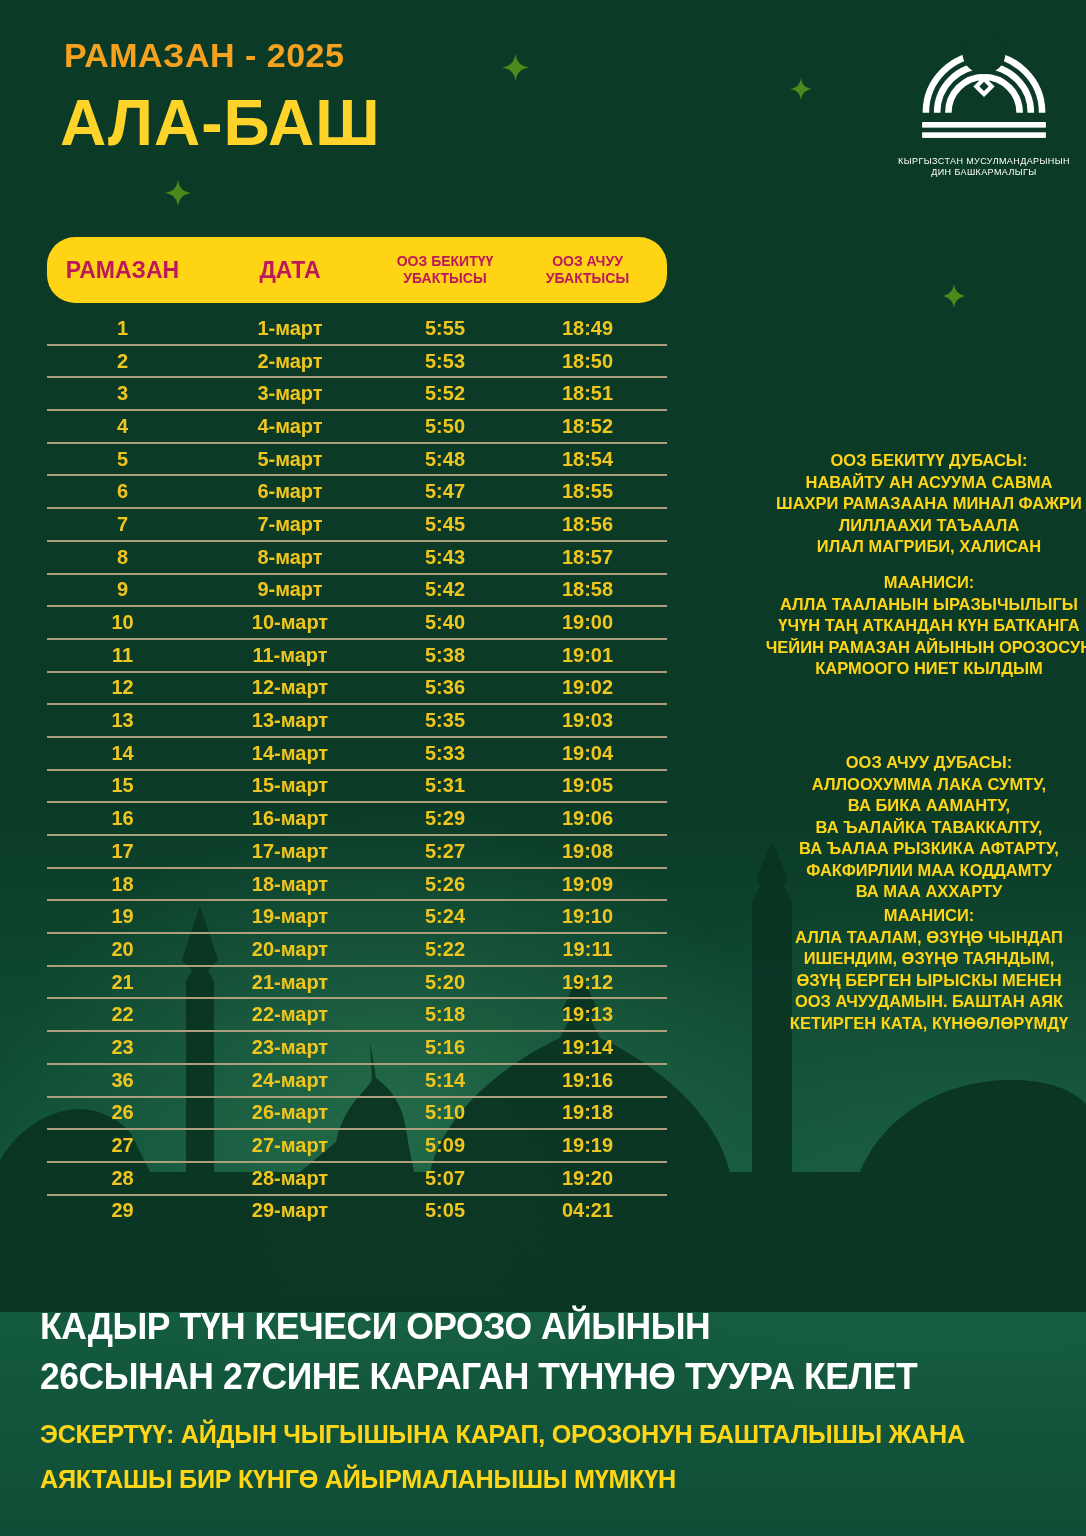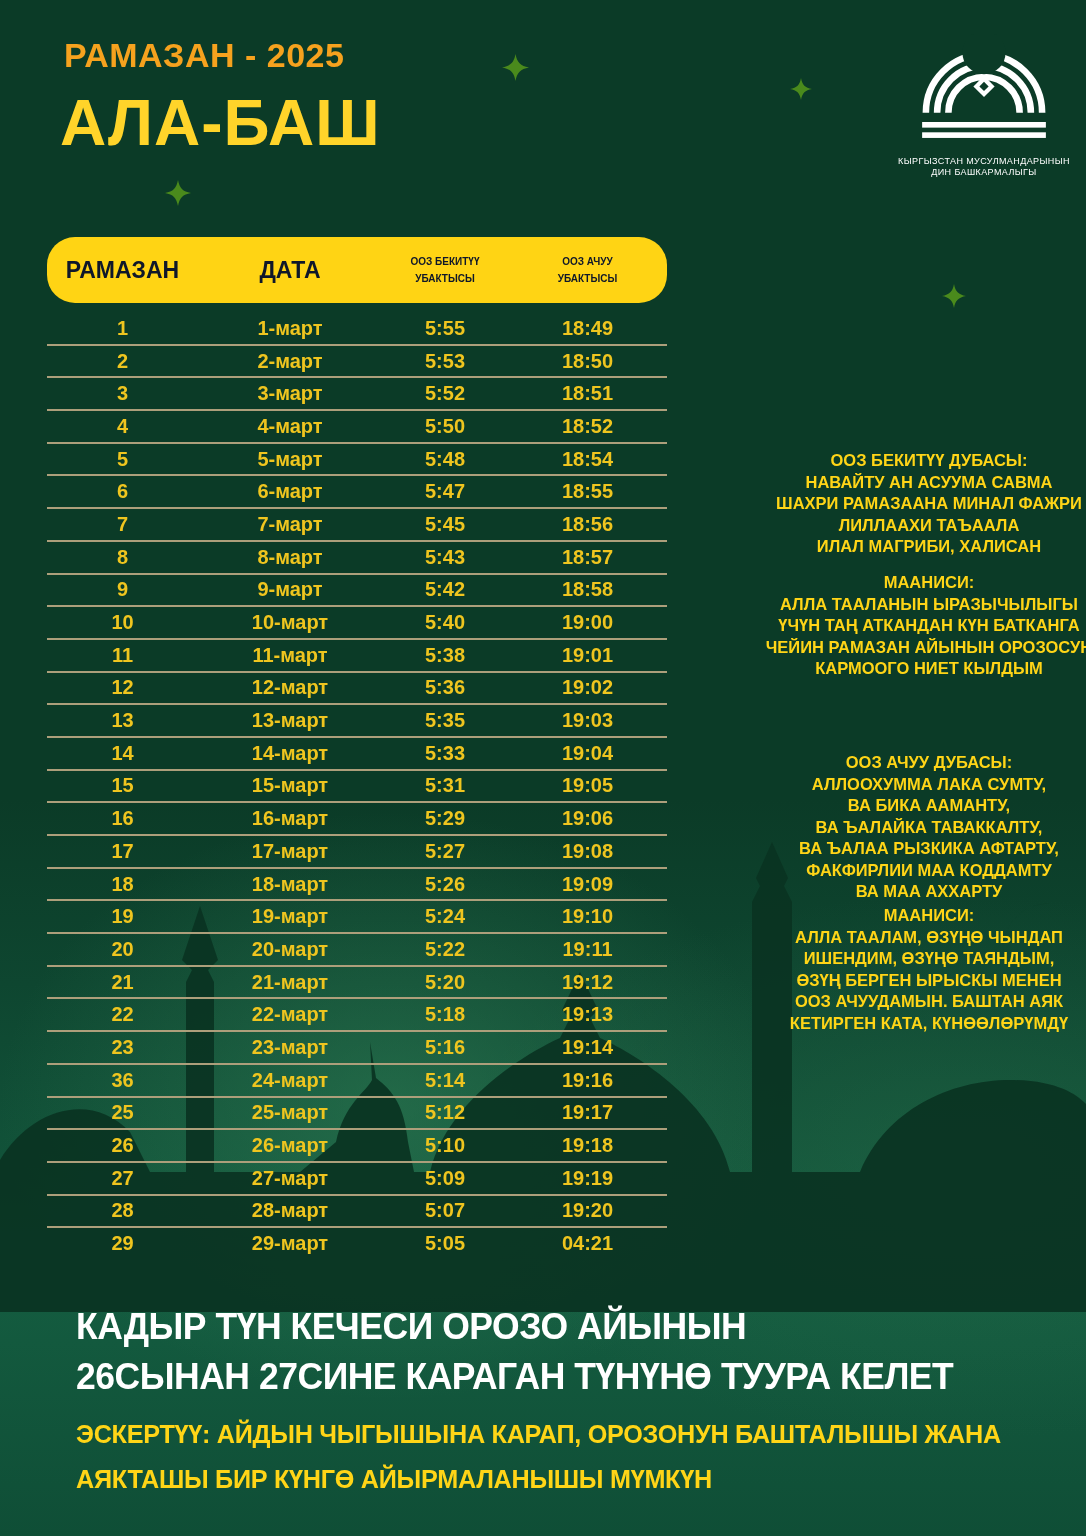--- a/index.html
+++ b/index.html
@@ -17,37 +17,37 @@
   .sparkle{position:absolute;}
   .sparkle svg{display:block;}
   
   .title-line{position:absolute;left:64px;top:36px;font-size:34px;font-weight:800;color:#f6a21e;letter-spacing:.5px;}
   .subtitle-line{position:absolute;left:60px;top:86px;font-size:64px;font-weight:800;color:#ffd42a;letter-spacing:1px;}
   .logo{position:absolute;left:896px;top:34px;width:176px;text-align:center;}
   .logo-text{margin-top:2px;color:#ffffff;font-weight:400;font-size:9px;line-height:11px;letter-spacing:.4px;}
   
   .pill{
     position:absolute;left:47px;top:237px;width:620px;height:66px;background:#ffd414;border-radius:28px;
-    display:grid;grid-template-columns:151px 184px 126px 159px;align-items:center;color:#0f172a;text-align:center;
+    display:grid;grid-template-columns:151px 184px 126px 159px;align-items:center;color:#be185d;text-align:center;
   }
   .pill .h-big{font-size:23px;font-weight:800;}
-  .pill .h-small{font-size:10px;font-weight:800;line-height:17px;white-space:pre-line;}
+  .pill .h-small{font-size:14px;font-weight:800;line-height:17px;white-space:pre-line;}
   .rows{position:absolute;left:47px;top:313px;width:620px;}
   .row{
     display:grid;grid-template-columns:151px 184px 126px 159px;align-items:center;text-align:center;
     height:30.7px;border-bottom:2px solid #ad9f7b;
     color:#efc51f;font-size:20px;font-weight:700;
   }
   .row:last-child{border-bottom:none;}
   
   .dua-panel{position:absolute;left:740px;top:0;width:346px;height:1100px;}
   .dua-block{position:absolute;left:16px;width:346px;text-align:center;color:#ffd517;font-weight:700;font-size:16.5px;line-height:21.5px;}
   .dua-block.b0{top:450px;} .dua-block.b1{top:572px;} .dua-block.b2{top:752px;} .dua-block.b3{top:905px;}
   
-  .footer{position:absolute;left:40px;top:1302px;width:1010px;margin-left:36px;}
+  .footer{position:absolute;left:40px;top:1302px;width:1010px;}
   .f-white{color:#ffffff;font-weight:800;font-size:37px;line-height:50px;letter-spacing:-0.5px;transform:scaleX(.96);transform-origin:left;}
   .f-yellow{margin-top:10px;color:#ffd517;font-weight:800;font-size:26px;line-height:45px;letter-spacing:-0.3px;transform:scaleX(.97);transform-origin:left;}
 </style>
 </head>
 <body>
 
 <div class="poster">
 
   <svg class="skyline" viewBox="0 0 1086 470" preserveAspectRatio="none">
     <path fill="#0a3322" fill-opacity="0.92" d="
@@ -261,26 +261,20 @@
       <span>5:16</span>
       <span>19:14</span>
     </div>
       <div class="row">
       <span>36</span>
       <span>24-март</span>
       <span>5:14</span>
       <span>19:16</span>
     </div>
       <div class="row">
-      <span>25</span>
-      <span>25-март</span>
-      <span>5:12</span>
-      <span>19:17</span>
-    </div>
-      <div class="row">
       <span>26</span>
       <span>26-март</span>
       <span>5:10</span>
       <span>19:18</span>
     </div>
       <div class="row">
       <span>27</span>
       <span>27-март</span>
       <span>5:09</span>
       <span>19:19</span>

